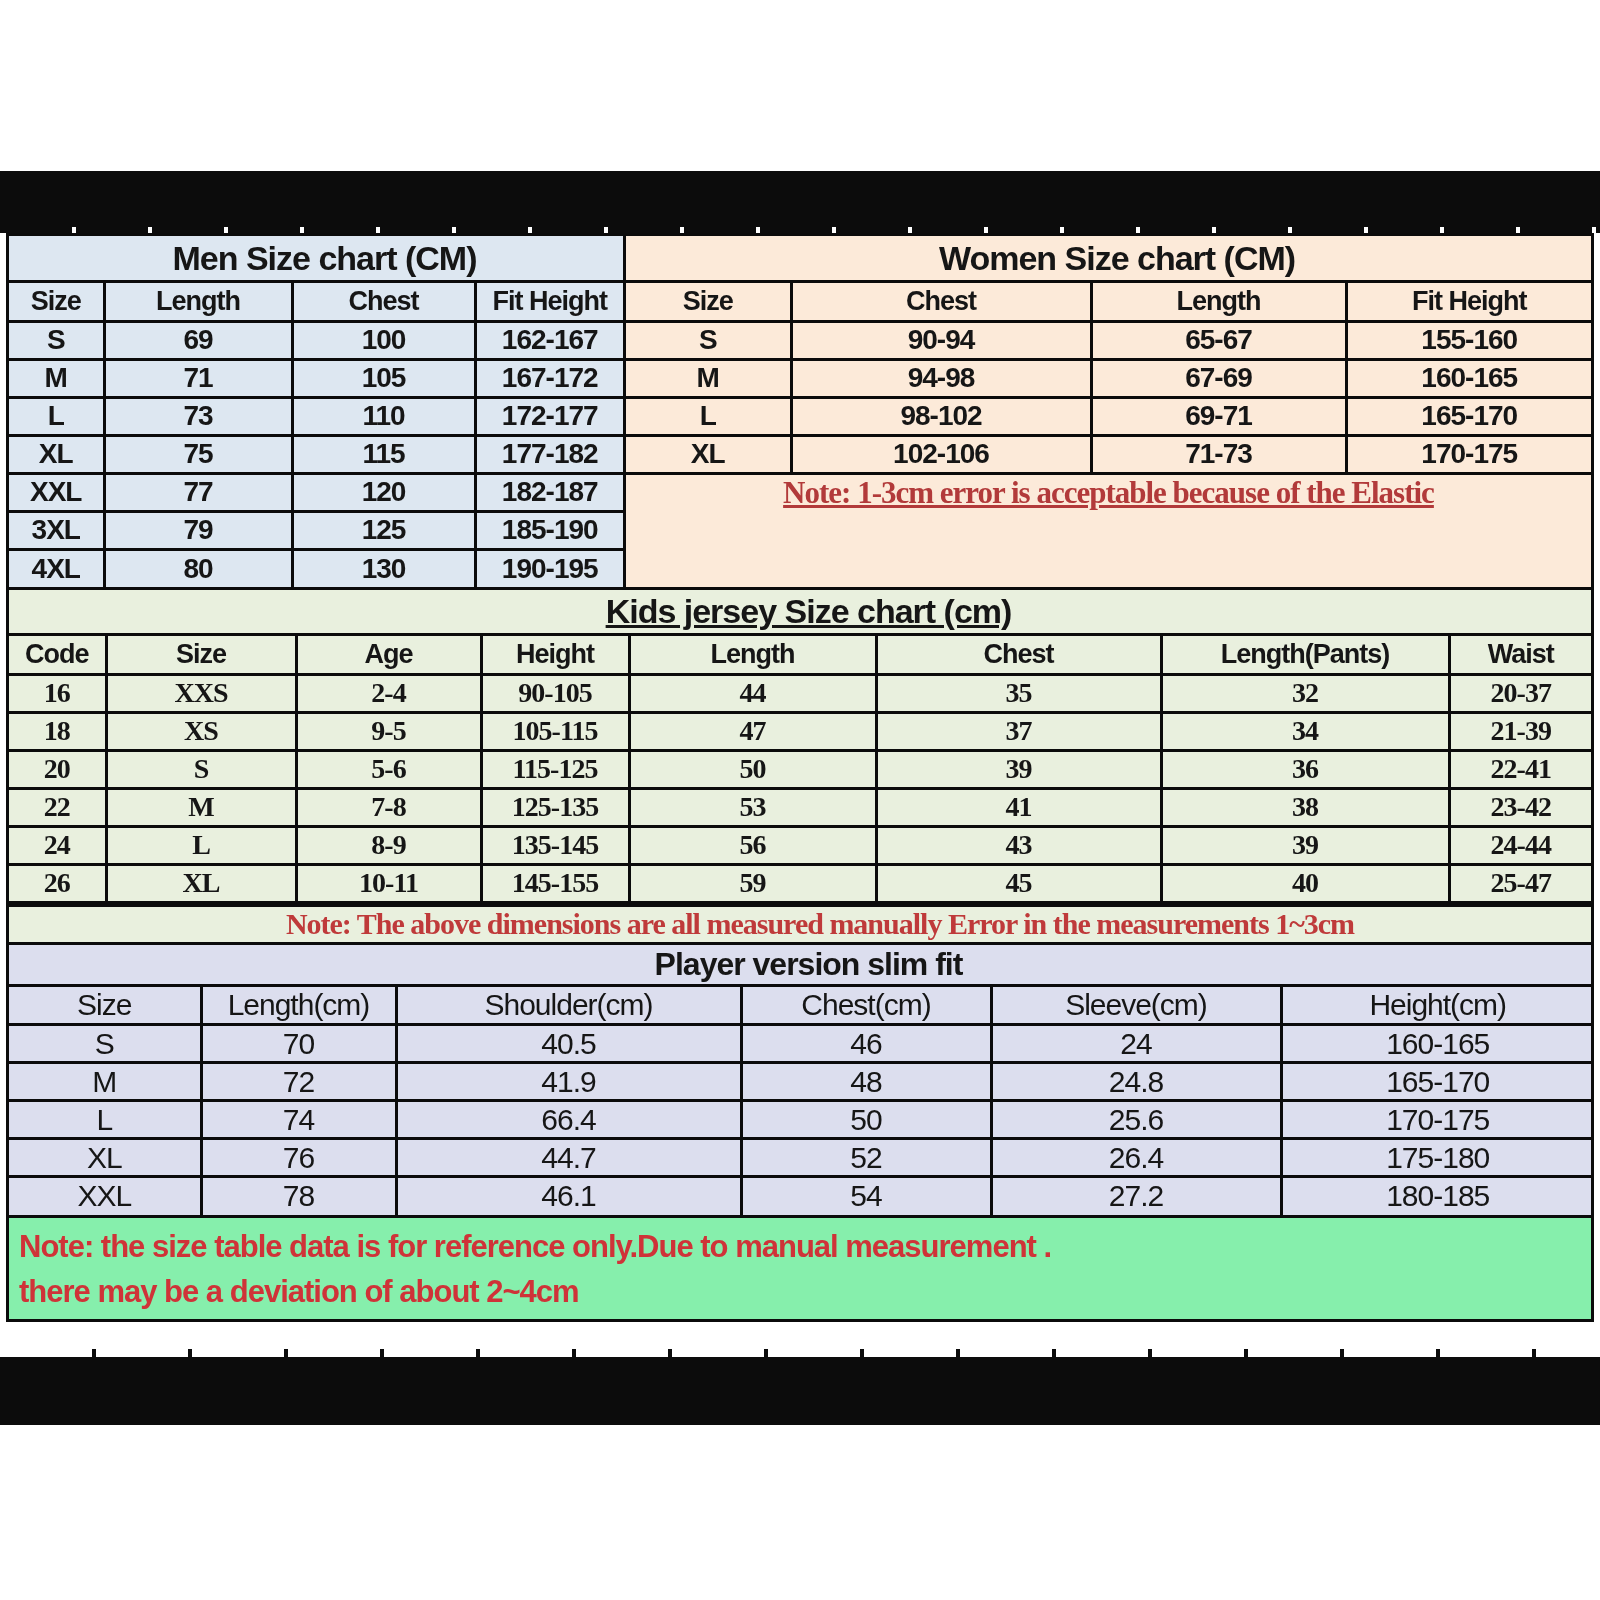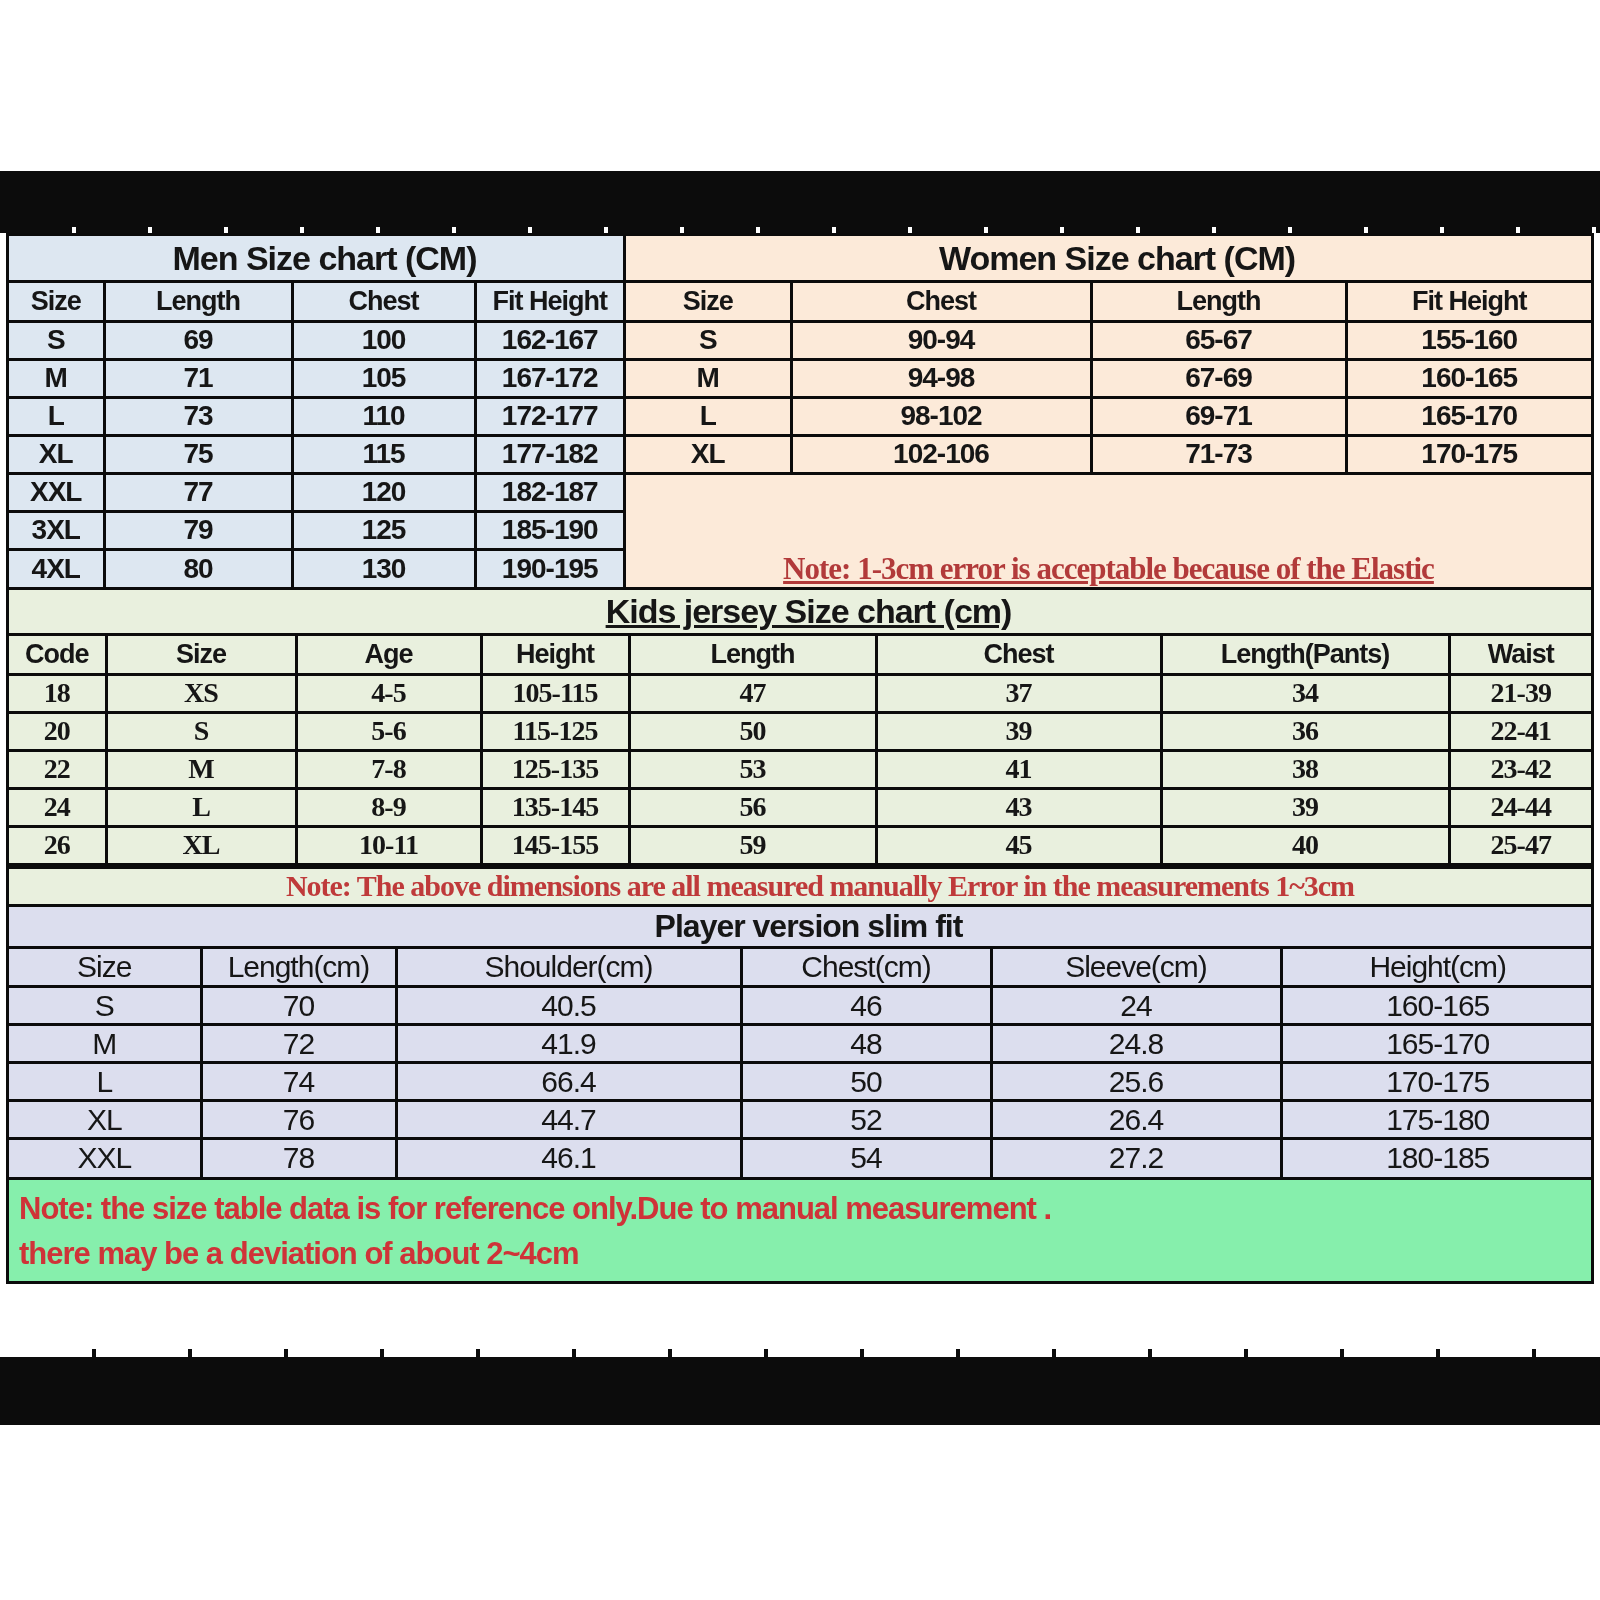--- a/index.html
+++ b/index.html
@@ -36,21 +36,21 @@
   thead th { font-size:27px; font-weight:bold; letter-spacing:-1px; }
   tbody td { font-size:28px; font-weight:bold; letter-spacing:-1px; }
 
   
   table tr > *:first-child { border-left:none; }
   table tr > *:last-child  { border-right:none; }
   table thead tr > * { border-top:none;text-align:center; }
 
   .men-block table tbody tr:last-child > * { border-bottom:none; }
 
-  .women-note { flex:1; display:flex; align-items:flex-end; justify-content:center; }
+  .women-note { flex:1; display:flex; align-items:flex-start; justify-content:center; }
   .women-note span { font-family:"Liberation Serif", serif; font-size:31px; font-weight:bold;
                      color:#b23a3a; text-decoration:underline; letter-spacing:-1px; }
 
   .kids-block { background:#e9f0de; border-top:3px solid #0b0b0b; }
   .kids-block .block-title { height:46px; }
   .kids-block .block-title span { text-decoration:underline; }
   .kids-block tbody td { font-family:"Liberation Serif", serif; }
   .kids-note { height:38px; border-top:3px solid #0b0b0b; display:flex;
                align-items:center; justify-content:center; }
   .kids-note span { font-family:"Liberation Serif", serif; font-size:30px; font-weight:bold;
@@ -220,23 +220,33 @@
               <th>Age</th>
               <th>Height</th>
               <th>Length</th>
               <th>Chest</th>
               <th>Length(Pants)</th>
               <th>Waist</th>
             </tr>
           </thead>
           <tbody>
             <tr>
+              <td>16</td>
+              <td>XXS</td>
+              <td>2-4</td>
+              <td>90-105</td>
+              <td>44</td>
+              <td>35</td>
+              <td>32</td>
+              <td>20-37</td>
+            </tr>
+            <tr>
               <td>18</td>
               <td>XS</td>
-              <td>4-5</td>
+              <td>9-5</td>
               <td>105-115</td>
               <td>47</td>
               <td>37</td>
               <td>34</td>
               <td>21-39</td>
             </tr>
             <tr>
               <td>20</td>
               <td>S</td>
               <td>5-6</td>

